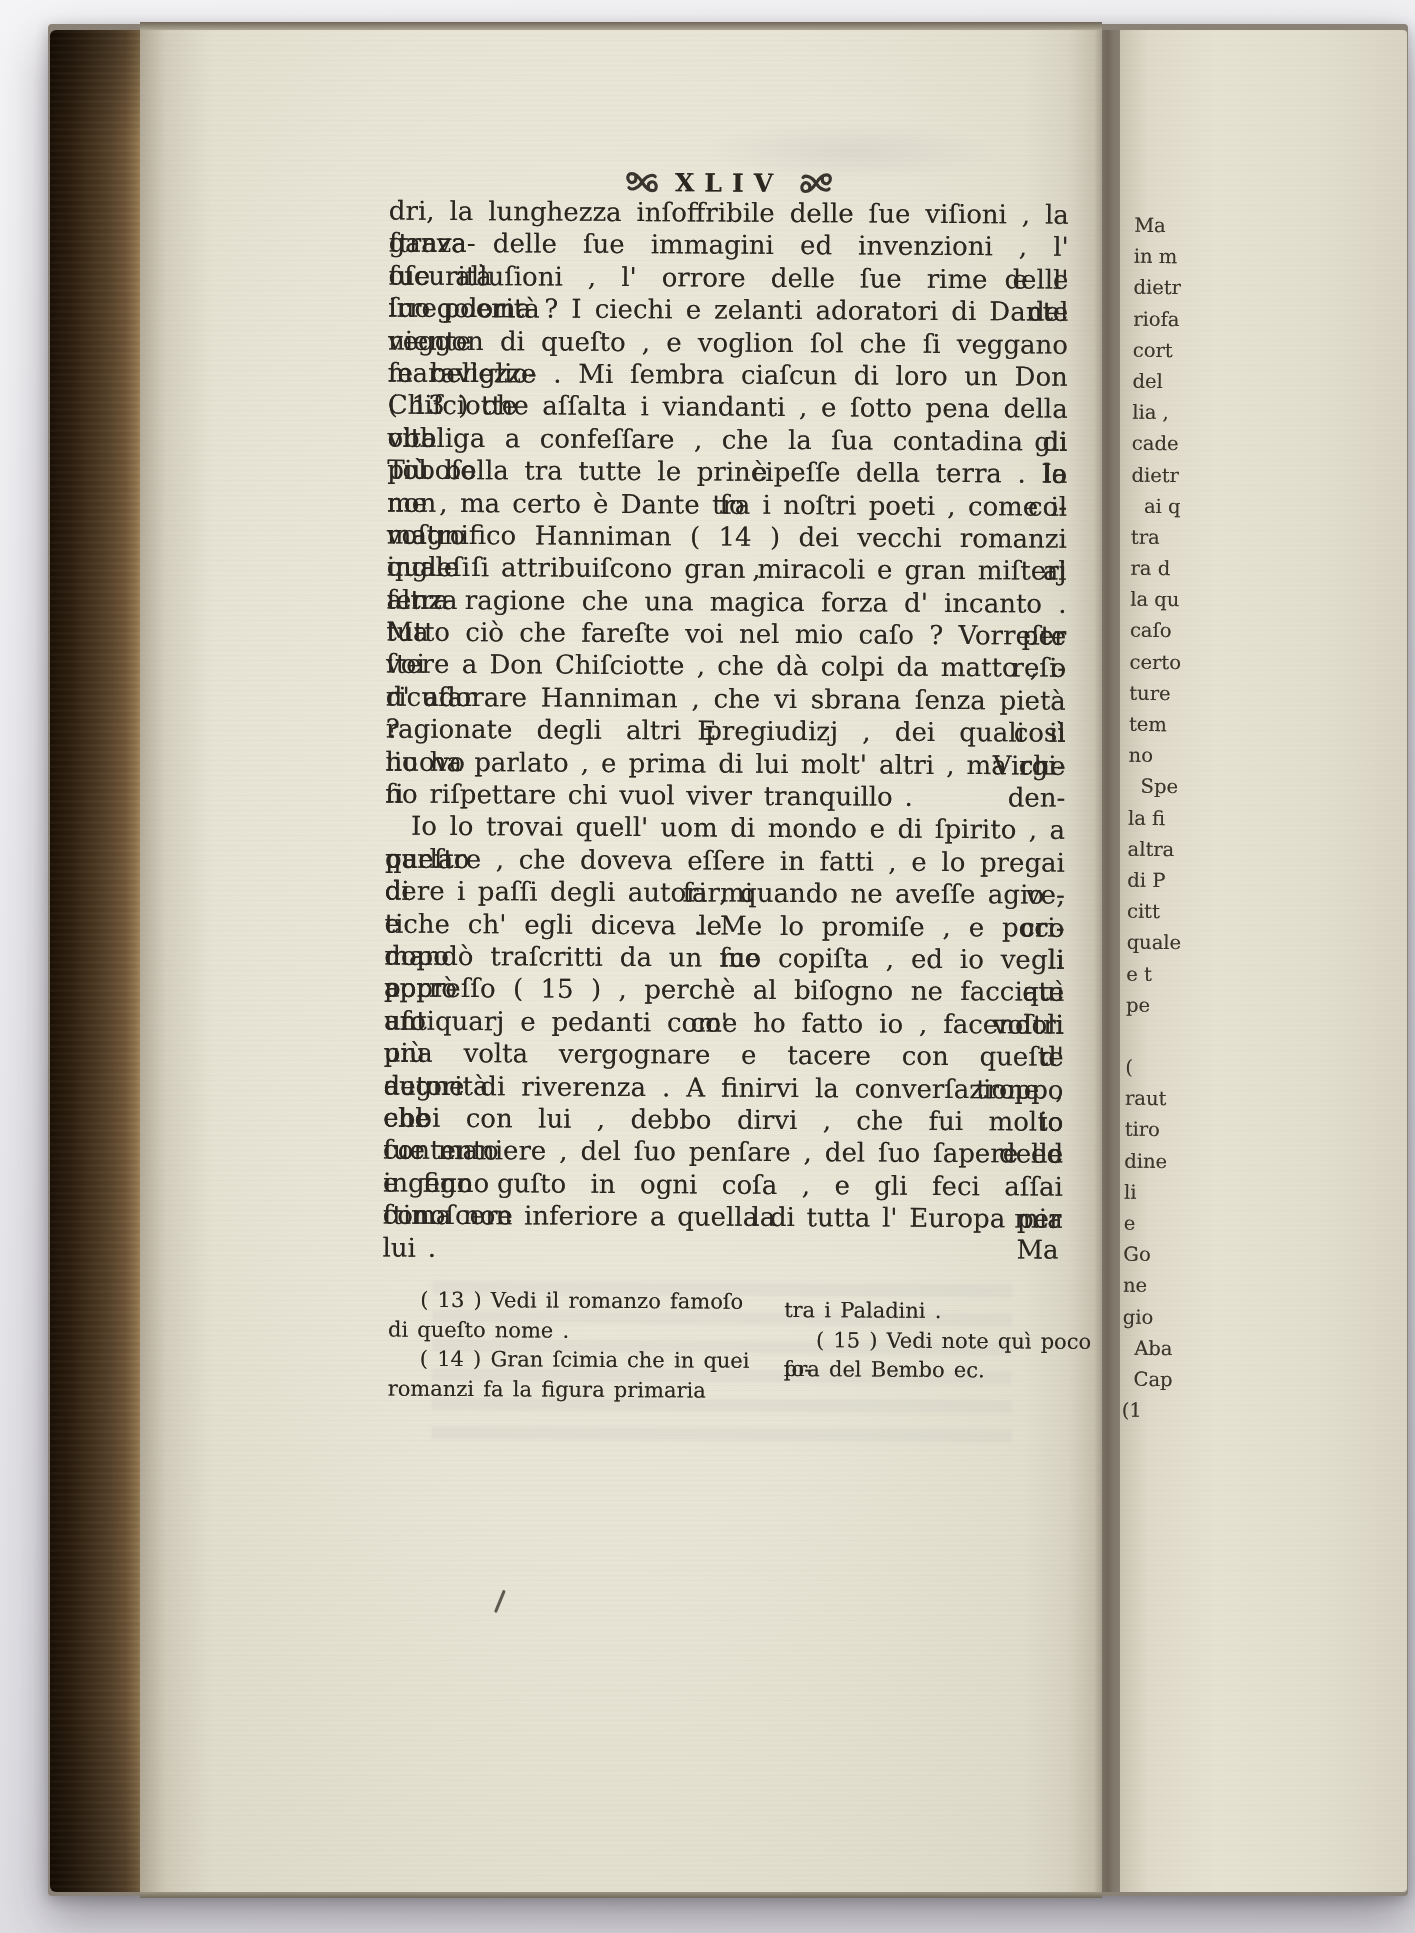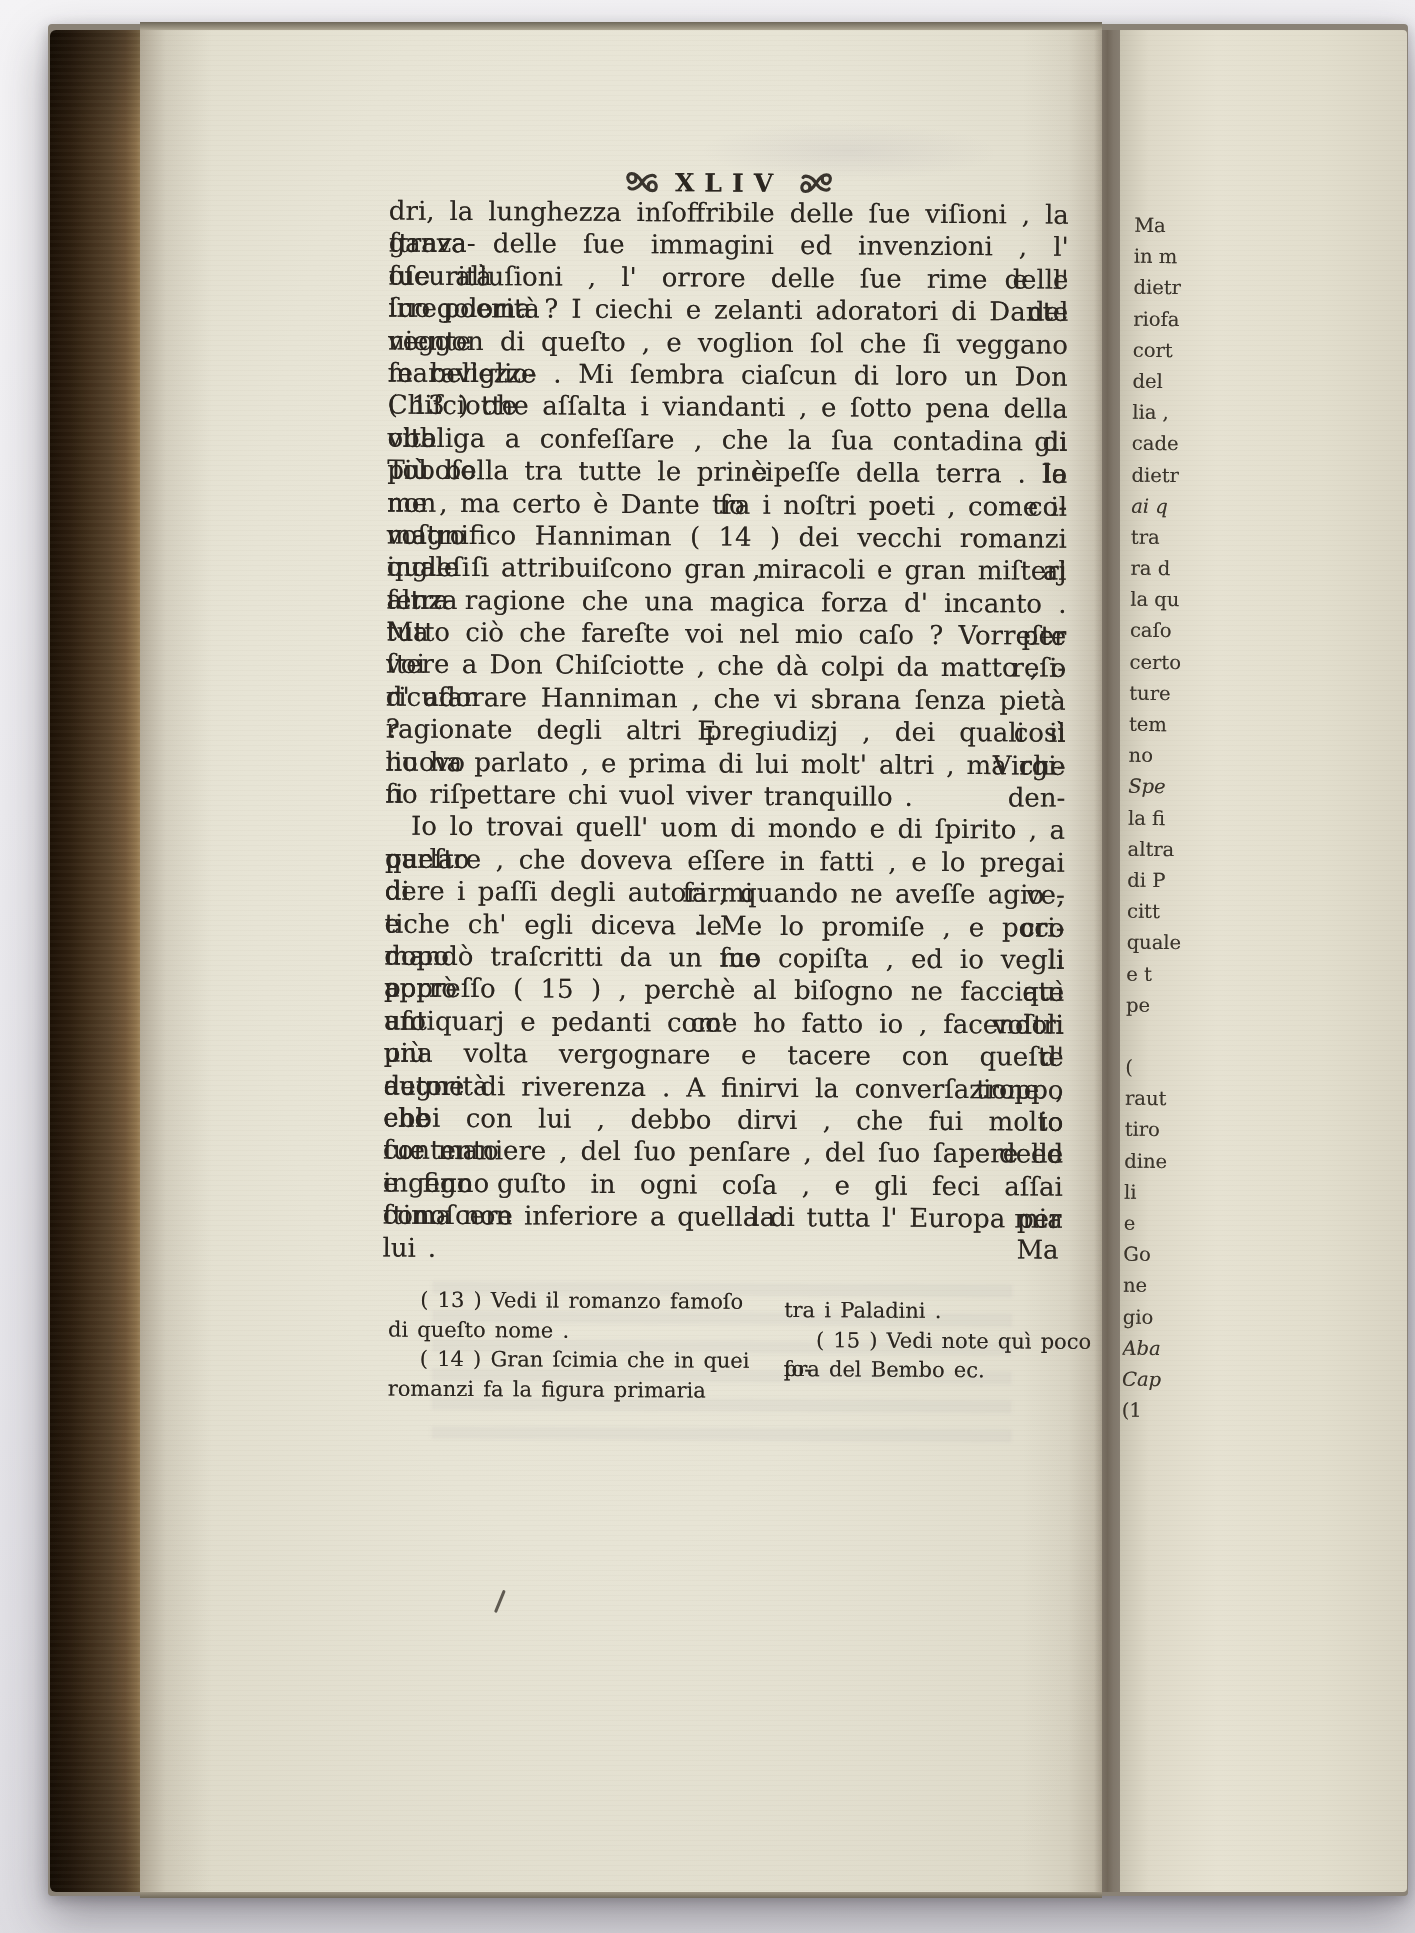--- a/index.html
+++ b/index.html
@@ -132,21 +132,21 @@
     overflow:hidden;
   }
   .edge-fragments{
     position:absolute;left:8px;top:180px;width:62px;
     font-size:19.5px;line-height:31.2px;color:#3b352c;
     overflow:hidden;white-space:nowrap;
     transform:rotate(0.6deg);
     text-shadow:0 0 0.5px rgba(59,53,44,0.5);
   }
   .edge-fragments .frag{height:31.2px;}
-  .edge-fragments .frag.it{font-style:italic;}
+  .edge-fragments .frag.it{text-align:center;}
 </style>
 </head>
 <body>
 
 <div class="canvas">
 
   <div class="book-shadow"></div>
 
   <div class="spine">
     <div class="spine-texture"></div>

